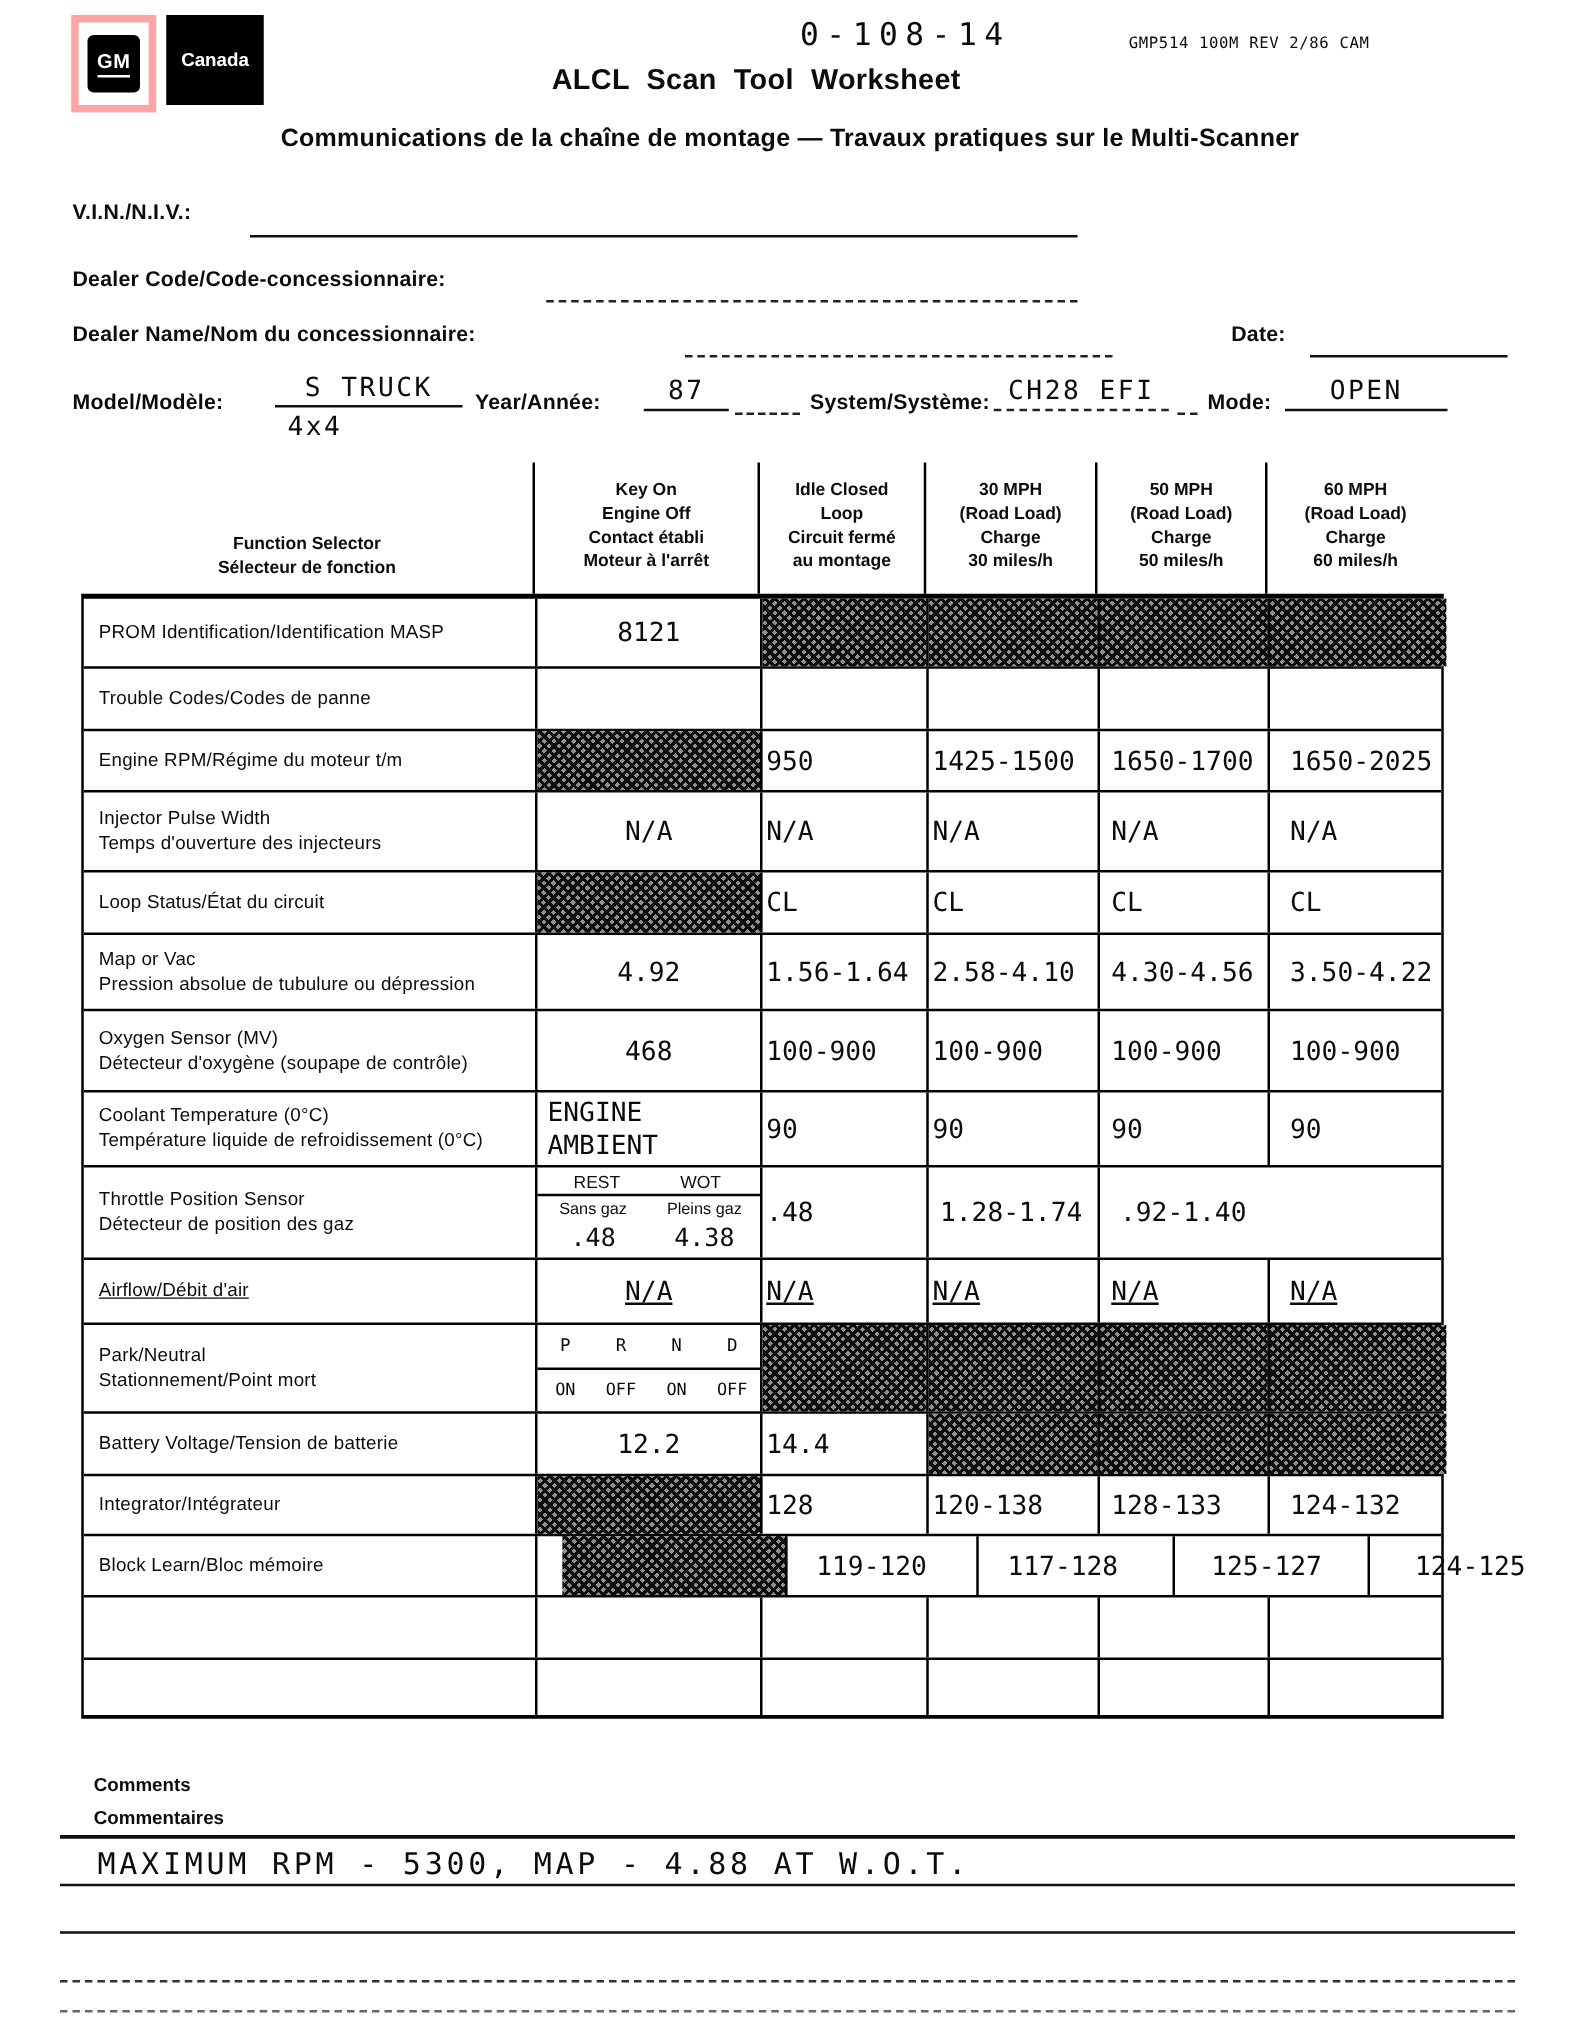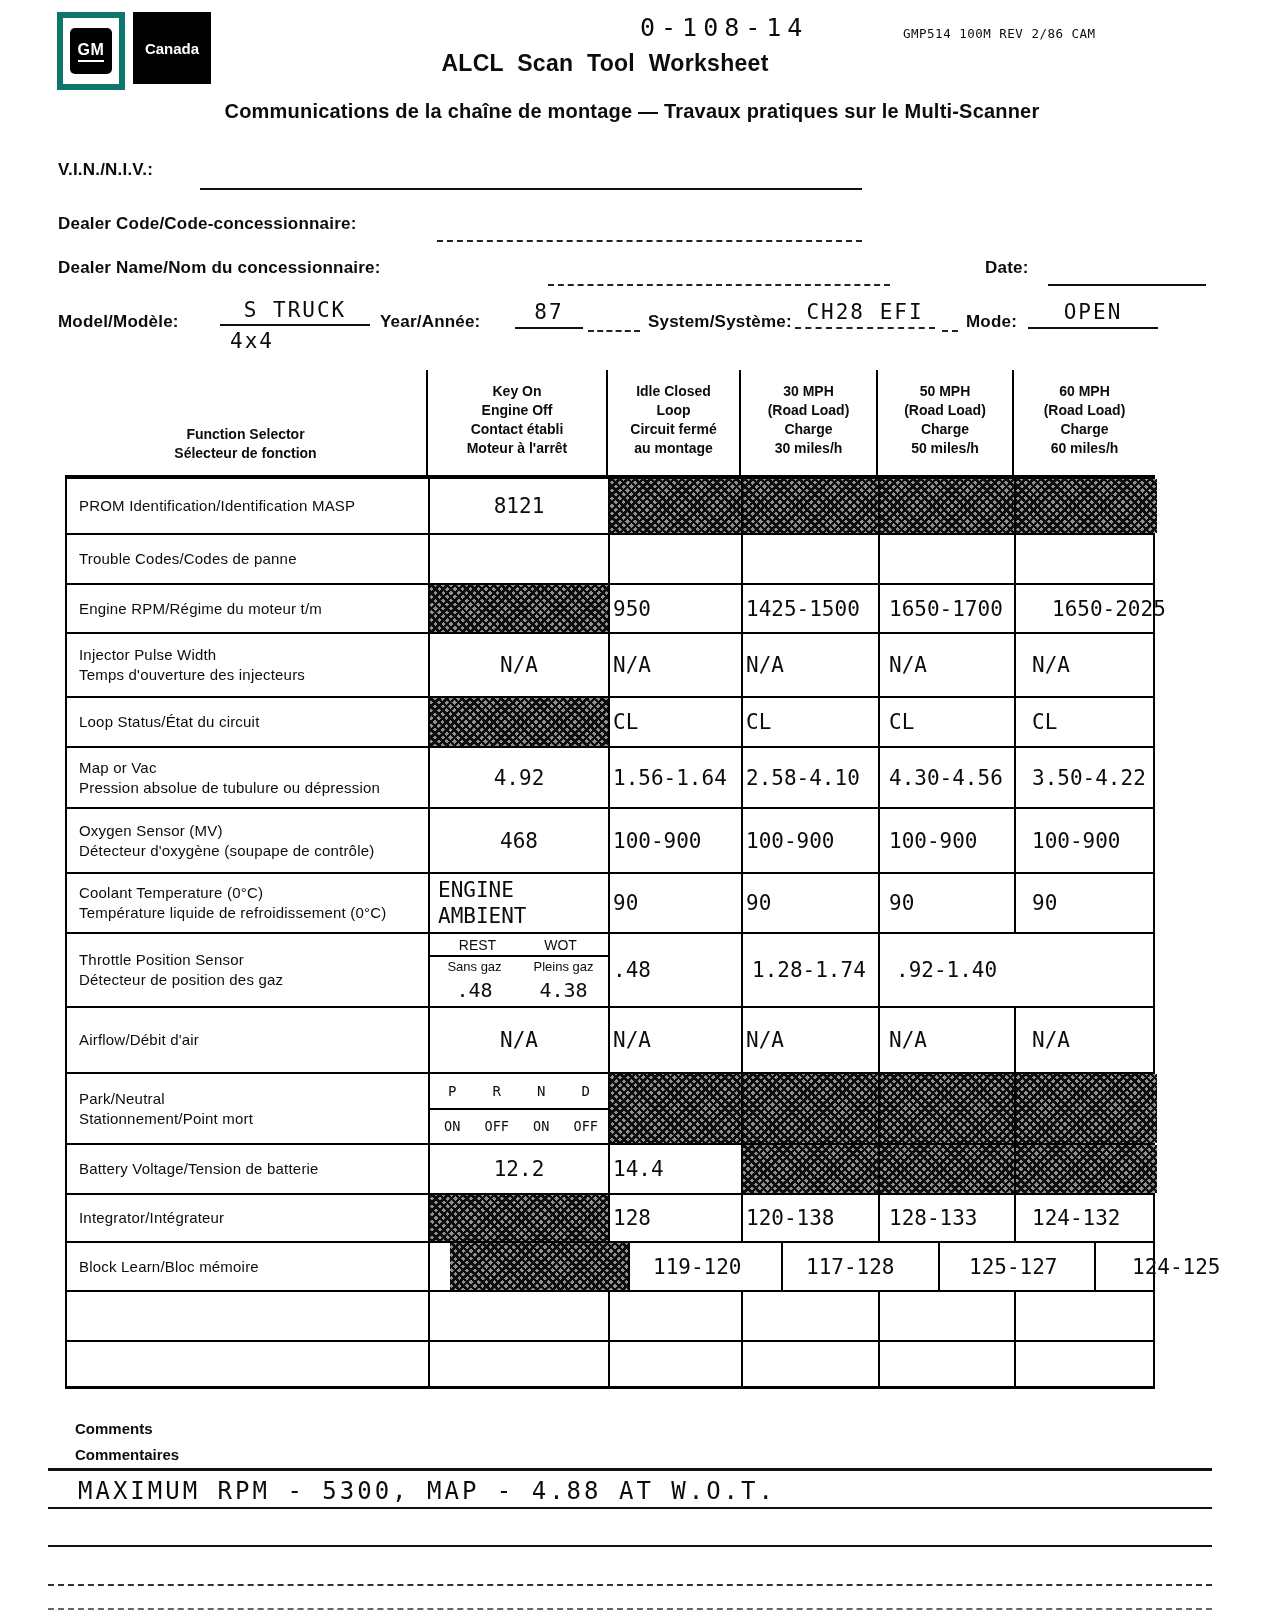--- a/index.html
+++ b/index.html
@@ -5,21 +5,21 @@
   * { margin:0; padding:0; box-sizing:border-box; }
   html,body { background:#e8e8e8; }
   .page {
     position:relative; width:1264px; height:1616px; margin:0 auto;
     background:#ffffff; color:#0c0c0c; overflow:hidden;
     font-family:"Liberation Sans", sans-serif;
   }
   .abs { position:absolute; }
 
   
-  .gm-outer { left:57px; top:12px; width:68px; height:78px; border:6px solid #0f766e; background:#fff;
+  .gm-outer { left:57px; top:12px; width:68px; height:78px; border:6px solid #fca5a5; background:#fff;
               display:flex; align-items:center; justify-content:center; }
   .gm-inner { width:42px; height:46px; background:#000; border-radius:5px; color:#fff;
               display:flex; align-items:center; justify-content:center;
               font-weight:bold; font-size:16px; letter-spacing:0.5px; }
   .gm-inner span { border-bottom:2px solid #fff; padding-bottom:1px; }
   .canada-box { left:133px; top:12px; width:78px; height:72px; background:#000; color:#fff;
                 display:flex; align-items:center; justify-content:center;
                 font-weight:bold; font-size:15px; }
   .doc-number { left:640px; top:13px; font-family:"DejaVu Sans Mono", monospace;
                 font-size:25px; letter-spacing:6px; }
@@ -197,21 +197,21 @@
           <div class="t-cell hatch"></div>
           <div class="t-cell" style="padding-left: 3px;">
             <span>950</span>
           </div>
           <div class="t-cell" style="padding-left: 3px;">
             <span>1425-1500</span>
           </div>
           <div class="t-cell" style="padding-left: 9px;">
             <span>1650-1700</span>
           </div>
-          <div class="t-cell lastcol" style="padding-left: 16px; margin-left: 20px;">
+          <div class="t-cell lastcol" style="padding-left: 16px;">
             <span>1650-2025</span>
           </div>
         </div>
         <div class="t-row" style="grid-template-columns: 363px 180px 133px 137px 136px 141px; height: 64px;">
           <div class="t-label">
             <div>Injector Pulse Width</div>
             <div>Temps d'ouverture des injecteurs</div>
           </div>
           <div class="t-cell center">
             <span>N/A</span>
@@ -337,21 +337,21 @@
           <div class="t-cell" style="padding-left: 3px;">
             <span>.48</span>
           </div>
           <div class="t-cell" style="padding-left: 9px;">
             <span>1.28-1.74</span>
           </div>
           <div class="t-cell lastcol" style="padding-left: 16px;">
             <span>.92-1.40</span>
           </div>
         </div>
-        <div class="t-row" style="grid-template-columns: 363px 180px 133px 137px 136px 141px; height: 66px;">
+        <div class="t-row" style="grid-template-columns: 363px 180px 133px 137px 136px 141px; height: 52px; text-decoration: underline;">
           <div class="t-label">
             <div>Airflow/Débit d'air</div>
           </div>
           <div class="t-cell center">
             <span>N/A</span>
           </div>
           <div class="t-cell" style="padding-left: 3px;">
             <span>N/A</span>
           </div>
           <div class="t-cell" style="padding-left: 3px;">

